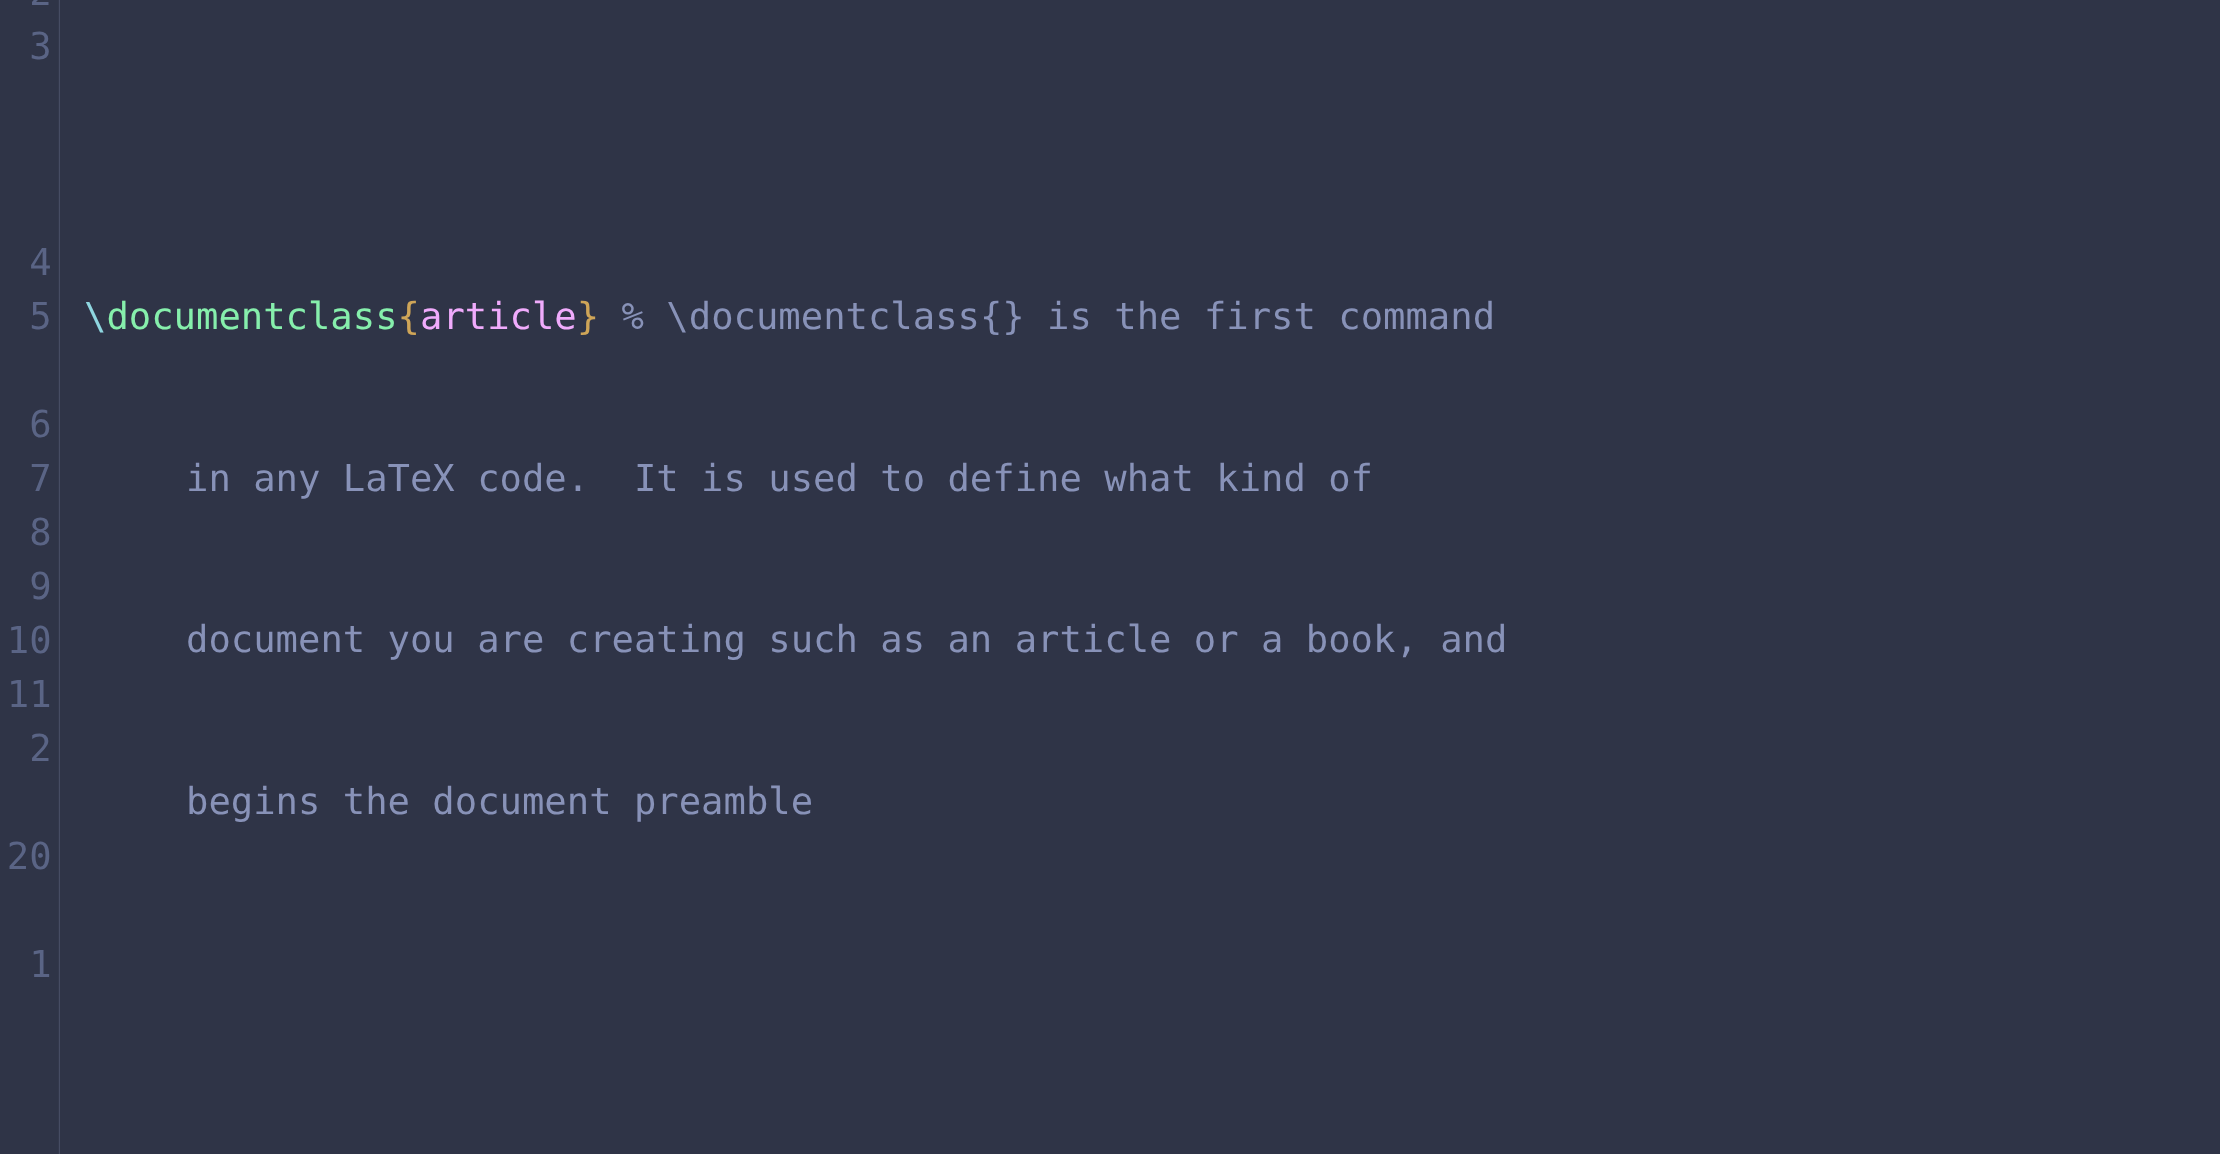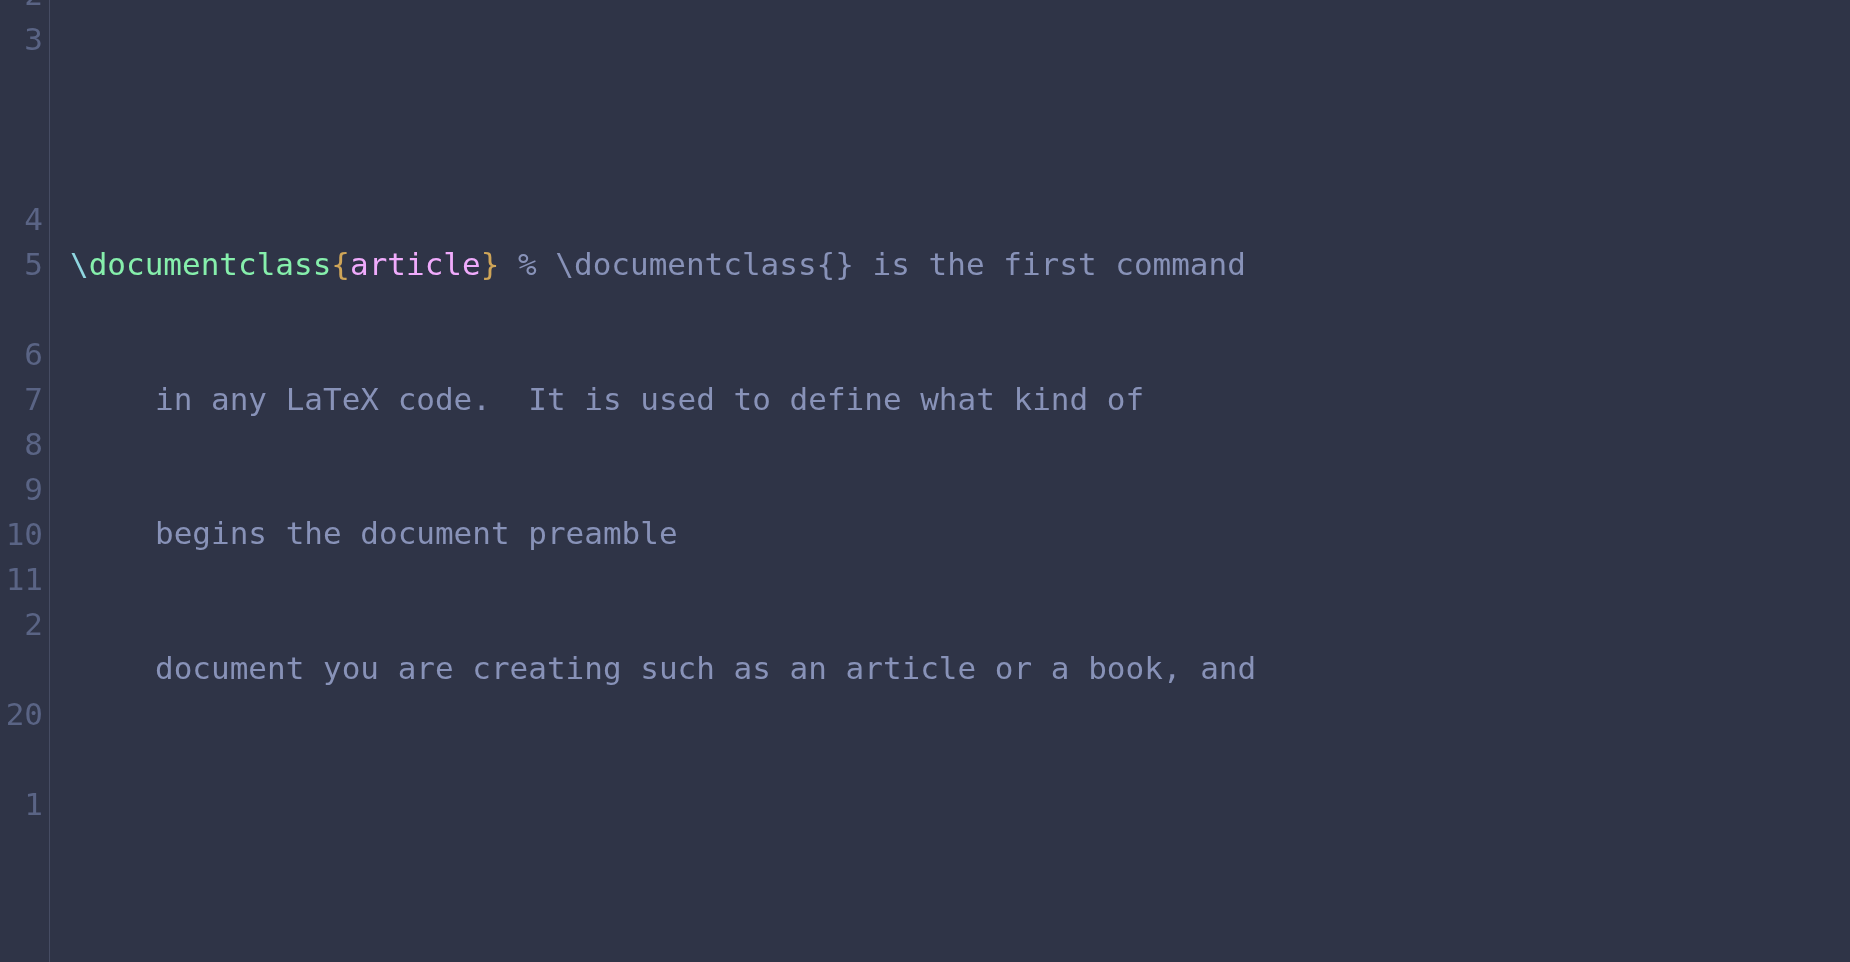--- a/index.html
+++ b/index.html
@@ -88,22 +88,22 @@
     <div class="ln">20</div>
     <div class="spacer"></div>
     <div class="ln">1</div>
   </div>
 
   <div class="code">
     <div style="height:17px"></div>
 
     <div class="row"><span class="tok-cmd">\</span><span class="tok-key">documentclass</span><span class="tok-brace">{</span><span class="tok-arg">article</span><span class="tok-brace">}</span><span> </span><span class="tok-comment">% \documentclass{} is the first command </span></div>
     <div class="row indent1"><span class="tok-comment">in any LaTeX code.  It is used to define what kind of </span></div>
+    <div class="row indent1"><span class="tok-comment">document you are creating such as an article or a book, and </span></div>
     <div class="row indent1"><span class="tok-comment">begins the document preamble</span></div>
-    <div class="row indent1"><span class="tok-comment">document you are creating such as an article or a book, and </span></div>
 
     <div class="row"></div>
 
     
     
 
     
 
     
 

